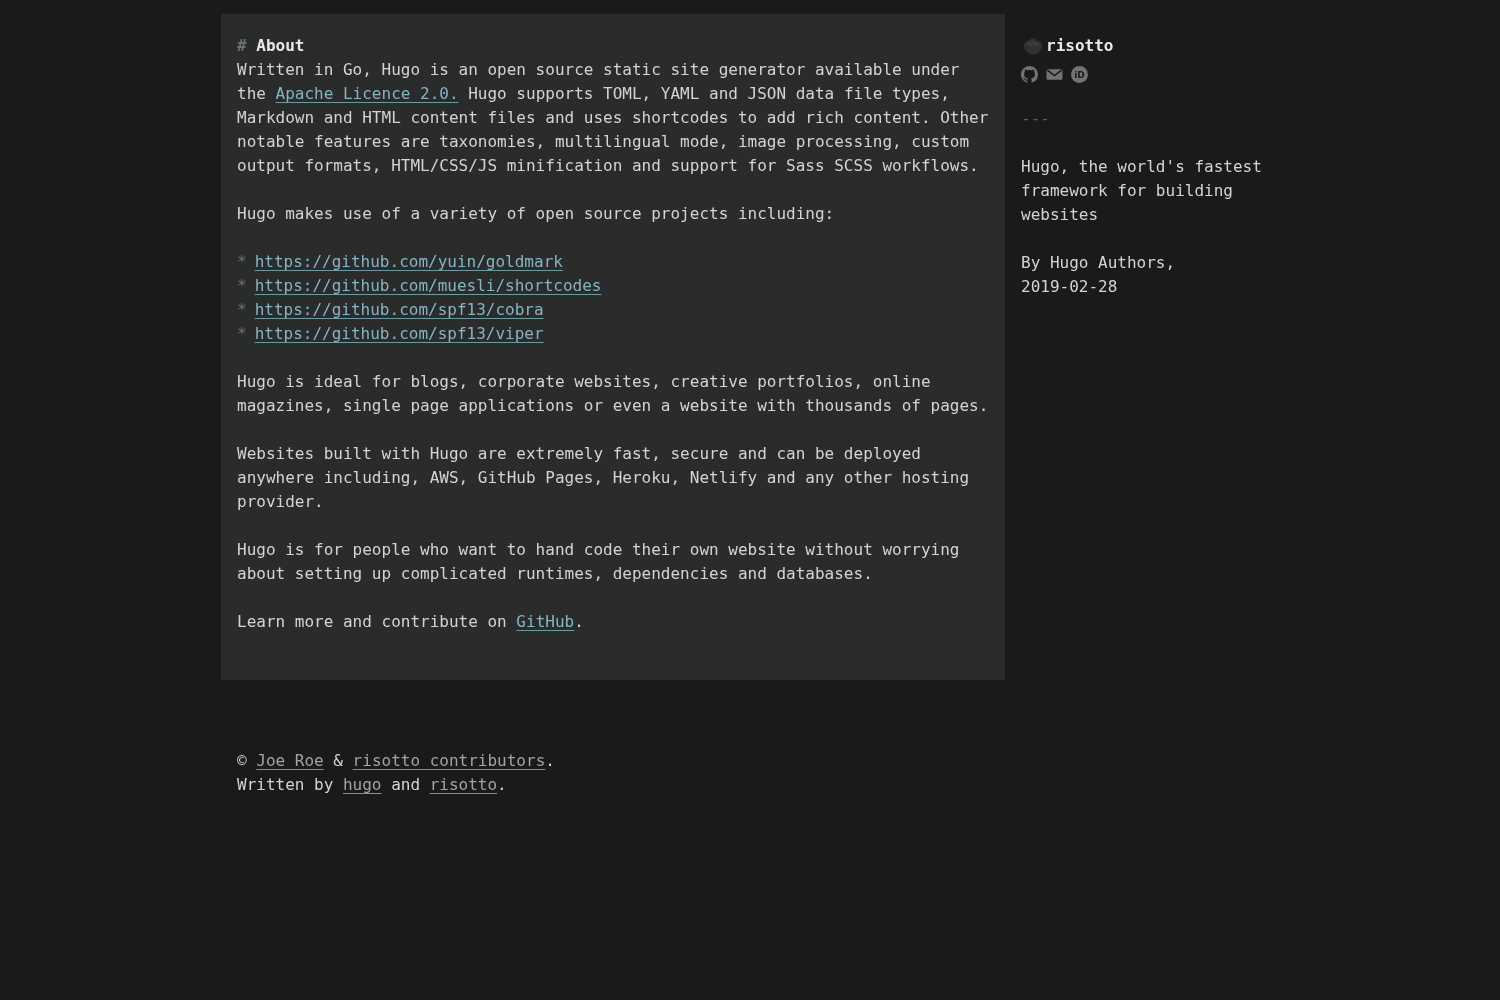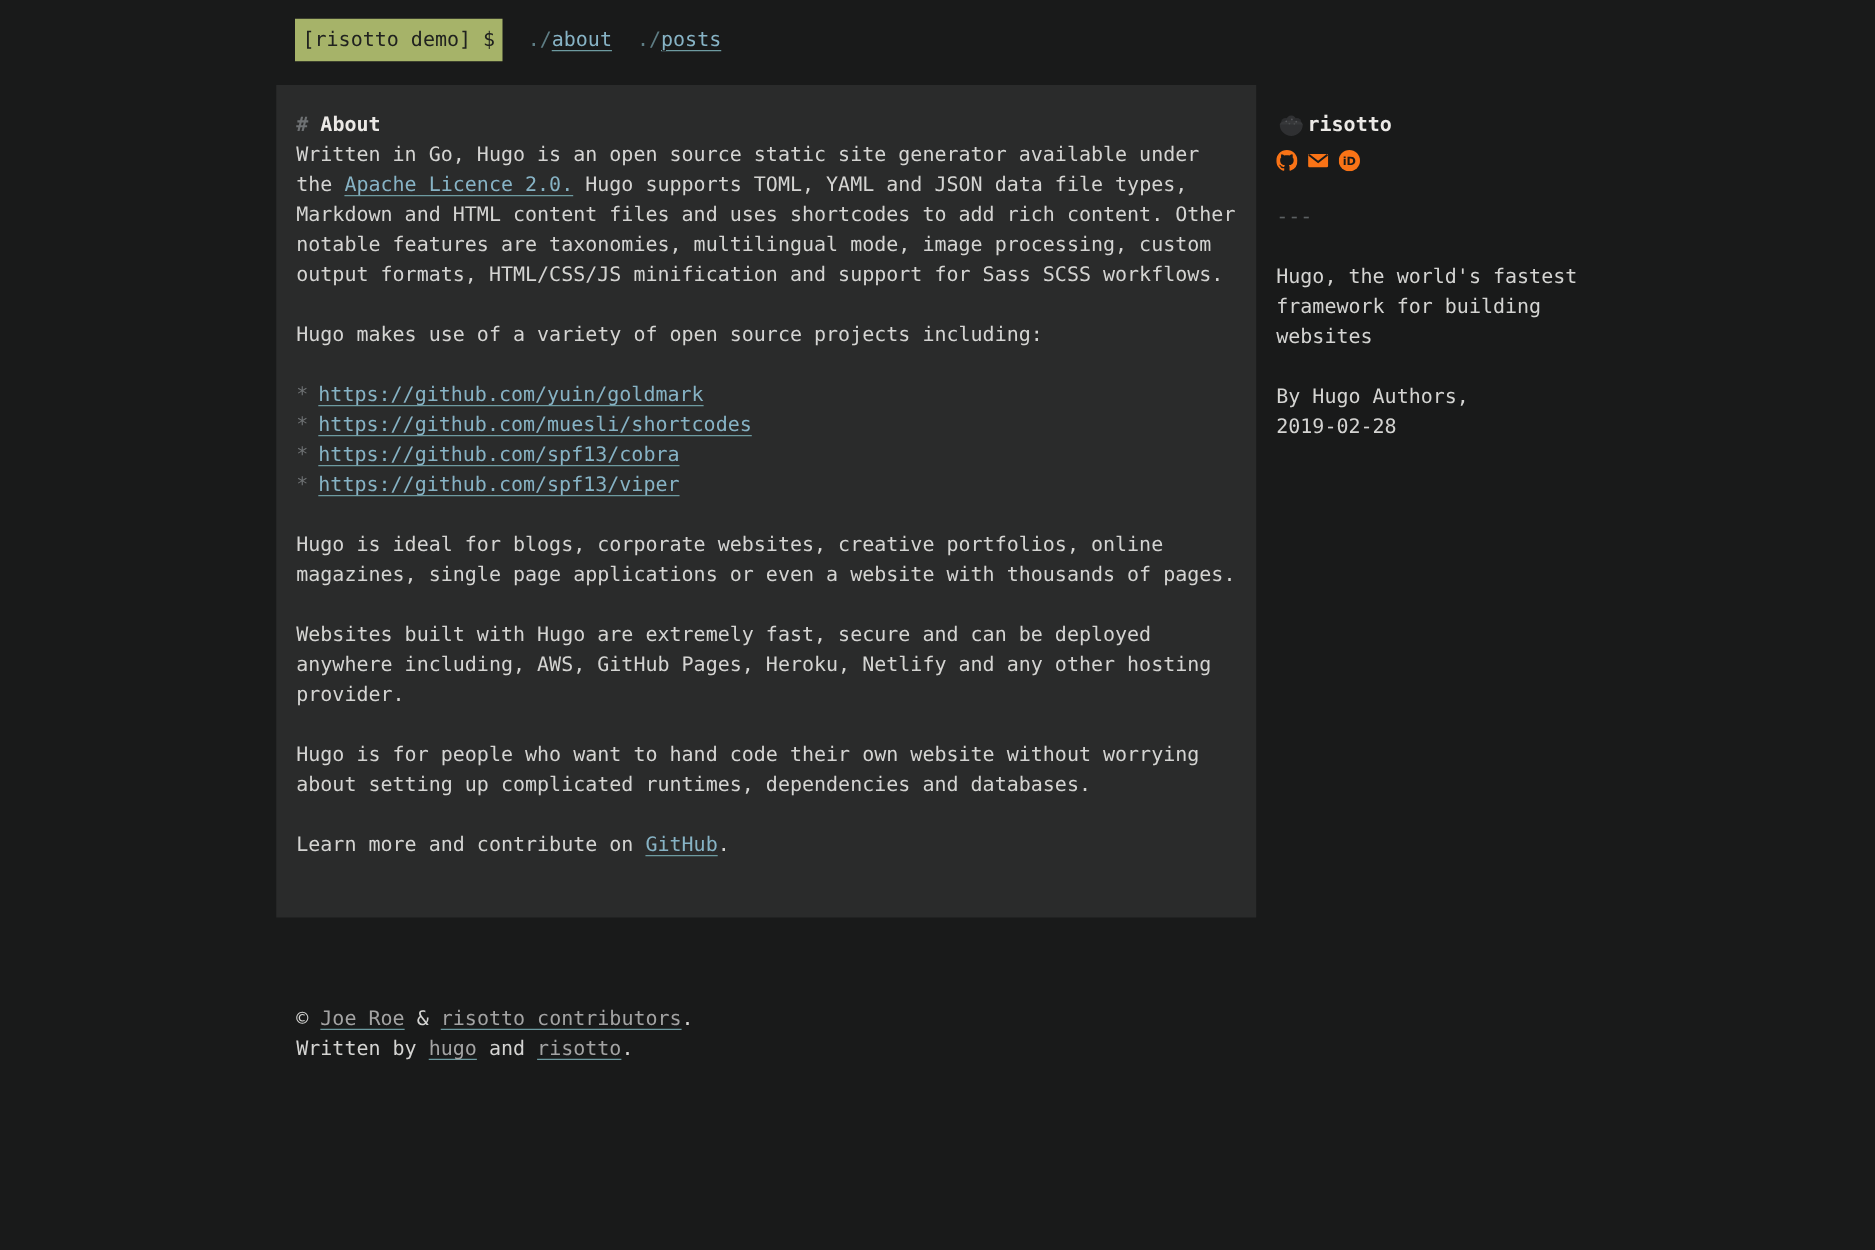--- a/index.html
+++ b/index.html
@@ -42,45 +42,40 @@
   ul.link-list { margin: 0 0 24px 0; padding: 0; list-style: none; }
   ul.link-list li { margin: 0; }
   .bullet { color: #6e7173; margin-right: 8px; }
 
   
   aside { padding-top: 20px; }
   .side-title { margin: 0 0 8px 0; font-size: 16px; line-height: 24px; font-weight: bold; color: #ebe9e6; display: flex; align-items: center; }
   .bowl { width: 24px; height: 24px; margin-right: 1px; flex: 0 0 auto; }
   .side-about { margin: 0 0 24px 0; }
   .social { display: flex; gap: 8px; align-items: center; margin: 0 0 24px 0; }
-  .social a { color: #f97316; display: inline-flex; cursor: pointer; align-items: center; }
+  .social a { color: #737373; display: inline-flex; cursor: pointer; align-items: center; }
   .social svg { width: 17px; height: 17px; }
   .divider { color: #5c6062; margin: 0 0 24px 0; }
   .tagline { margin: 0 0 24px 0; }
   .byline { margin: 0; }
 
   
   footer { margin-top: 69px; padding-left: 16px; }
   footer div { margin: 0; }
   footer a {
     color: #a3a3a3; text-decoration: underline;
     text-decoration-color: #6d9aa0; text-underline-offset: 3px; text-decoration-thickness: 1px;
     cursor: pointer;
   }
 </style>
 </head>
 <body>
 
 <div class="container">
 
-  <nav>
-    <a class="prompt">[risotto demo] $</a>
-    <a class="nav-link"><span class="nav-prefix">./</span><span class="nav-label">about</span></a>
-    <a class="nav-link"><span class="nav-prefix">./</span><span class="nav-label">posts</span></a>
-  </nav>
 
   <div class="content">
 
     <main class="card">
       <h1><span class="hash">#</span> <span>About</span></h1>
 
       <p><span>Written in Go, Hugo is an open source static site generator available under the </span><a class="inline-link">Apache Licence 2.0.</a><span> Hugo supports TOML, YAML and JSON data file types, Markdown and HTML content files and uses shortcodes to add rich content. Other notable features are taxonomies, multilingual mode, image processing, custom output formats, HTML/CSS/JS minification and support for Sass SCSS workflows.</span></p>
 
       <p>Hugo makes use of a variety of open source projects including:</p>
 

